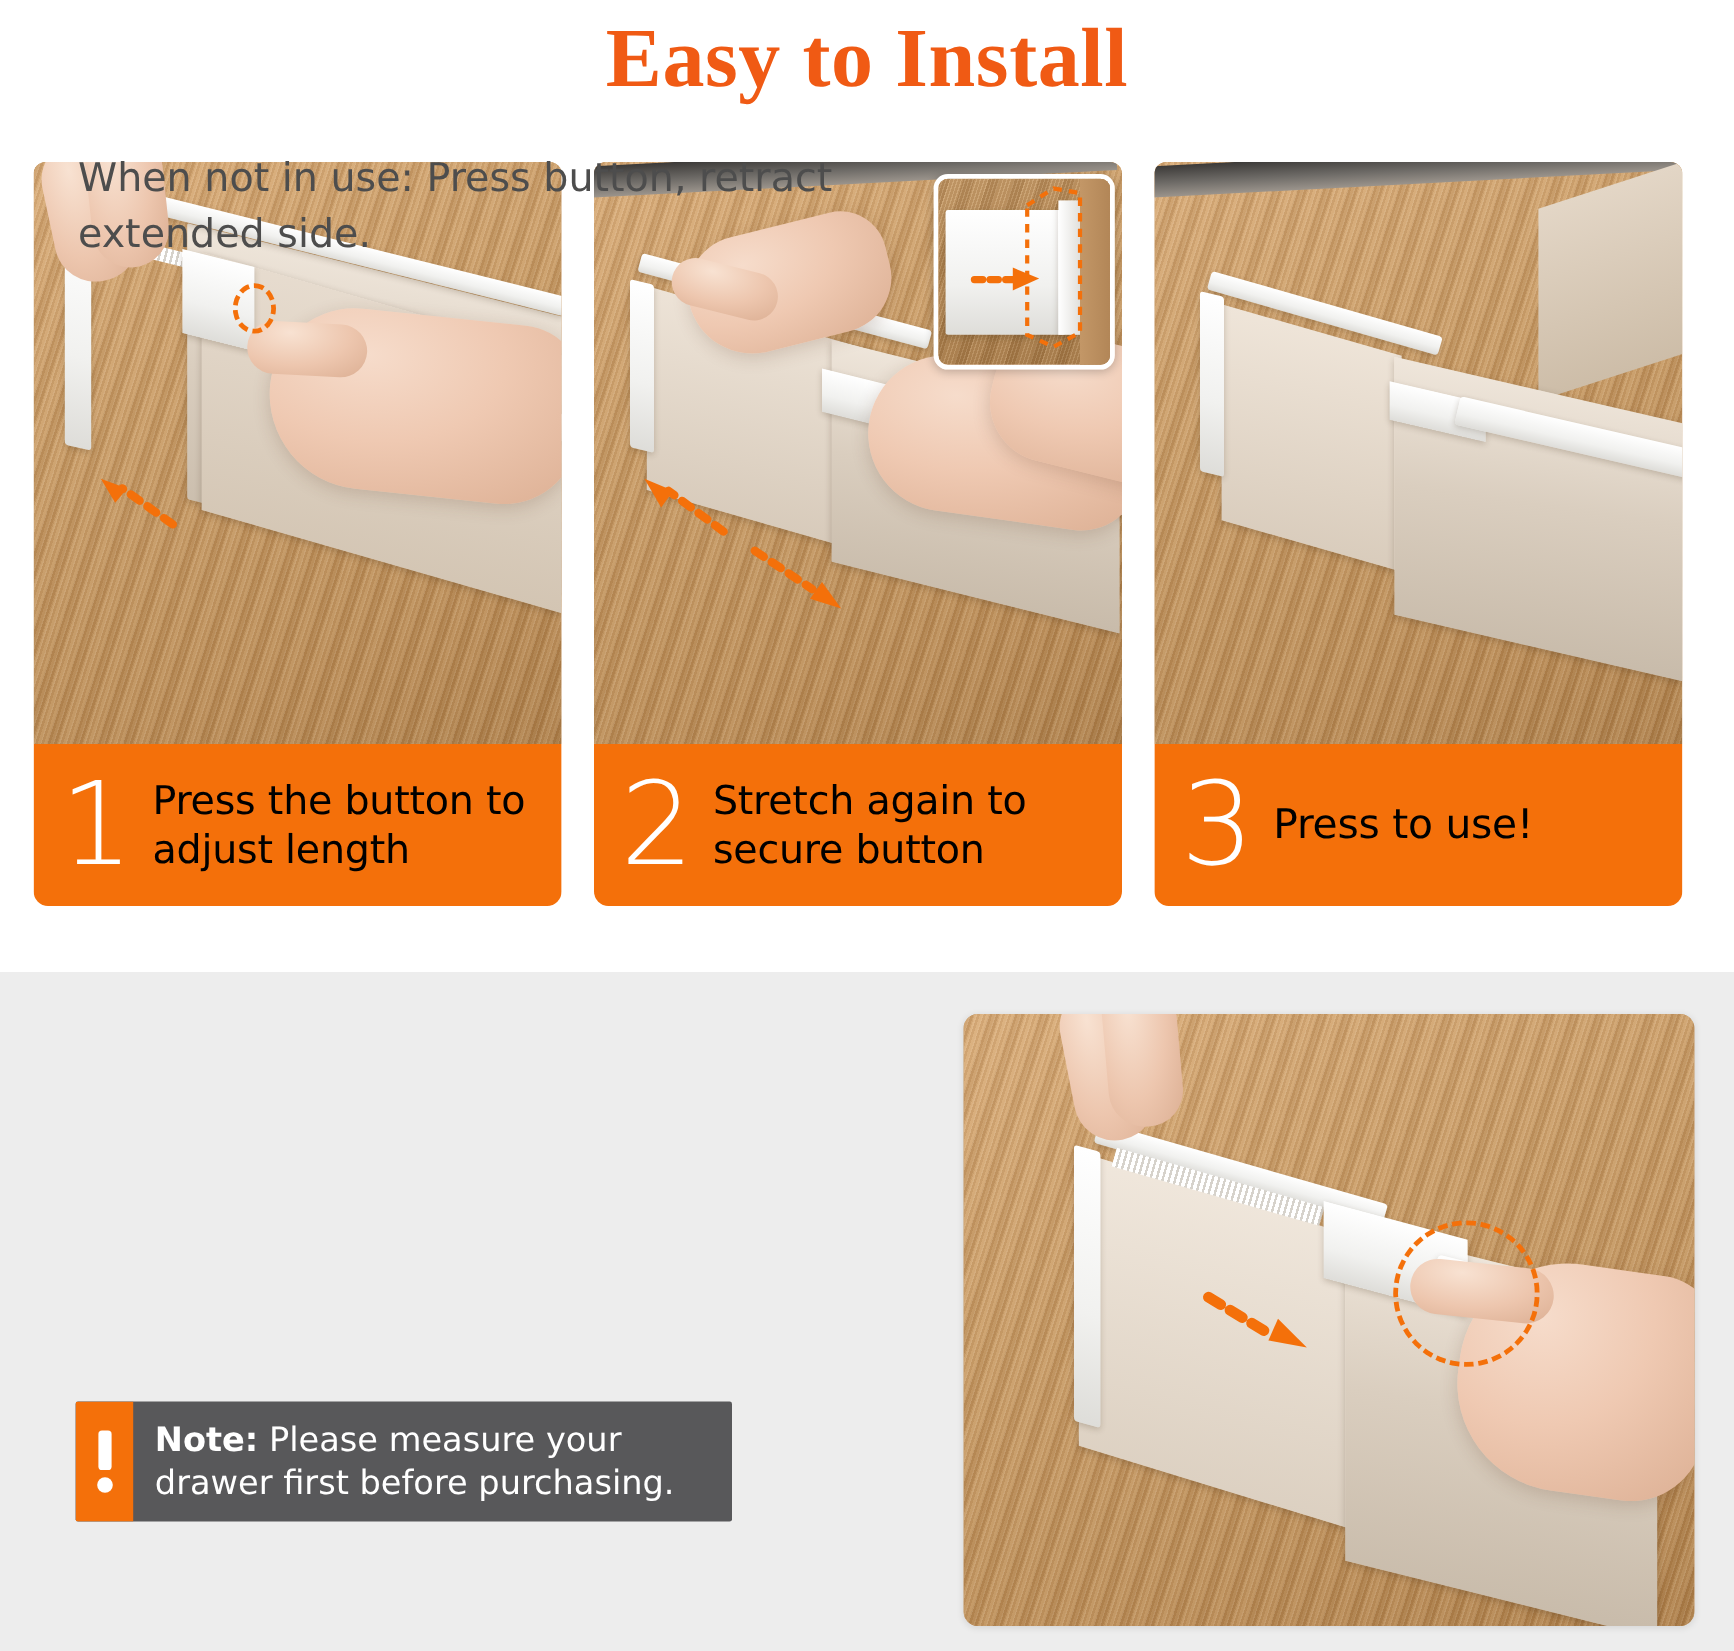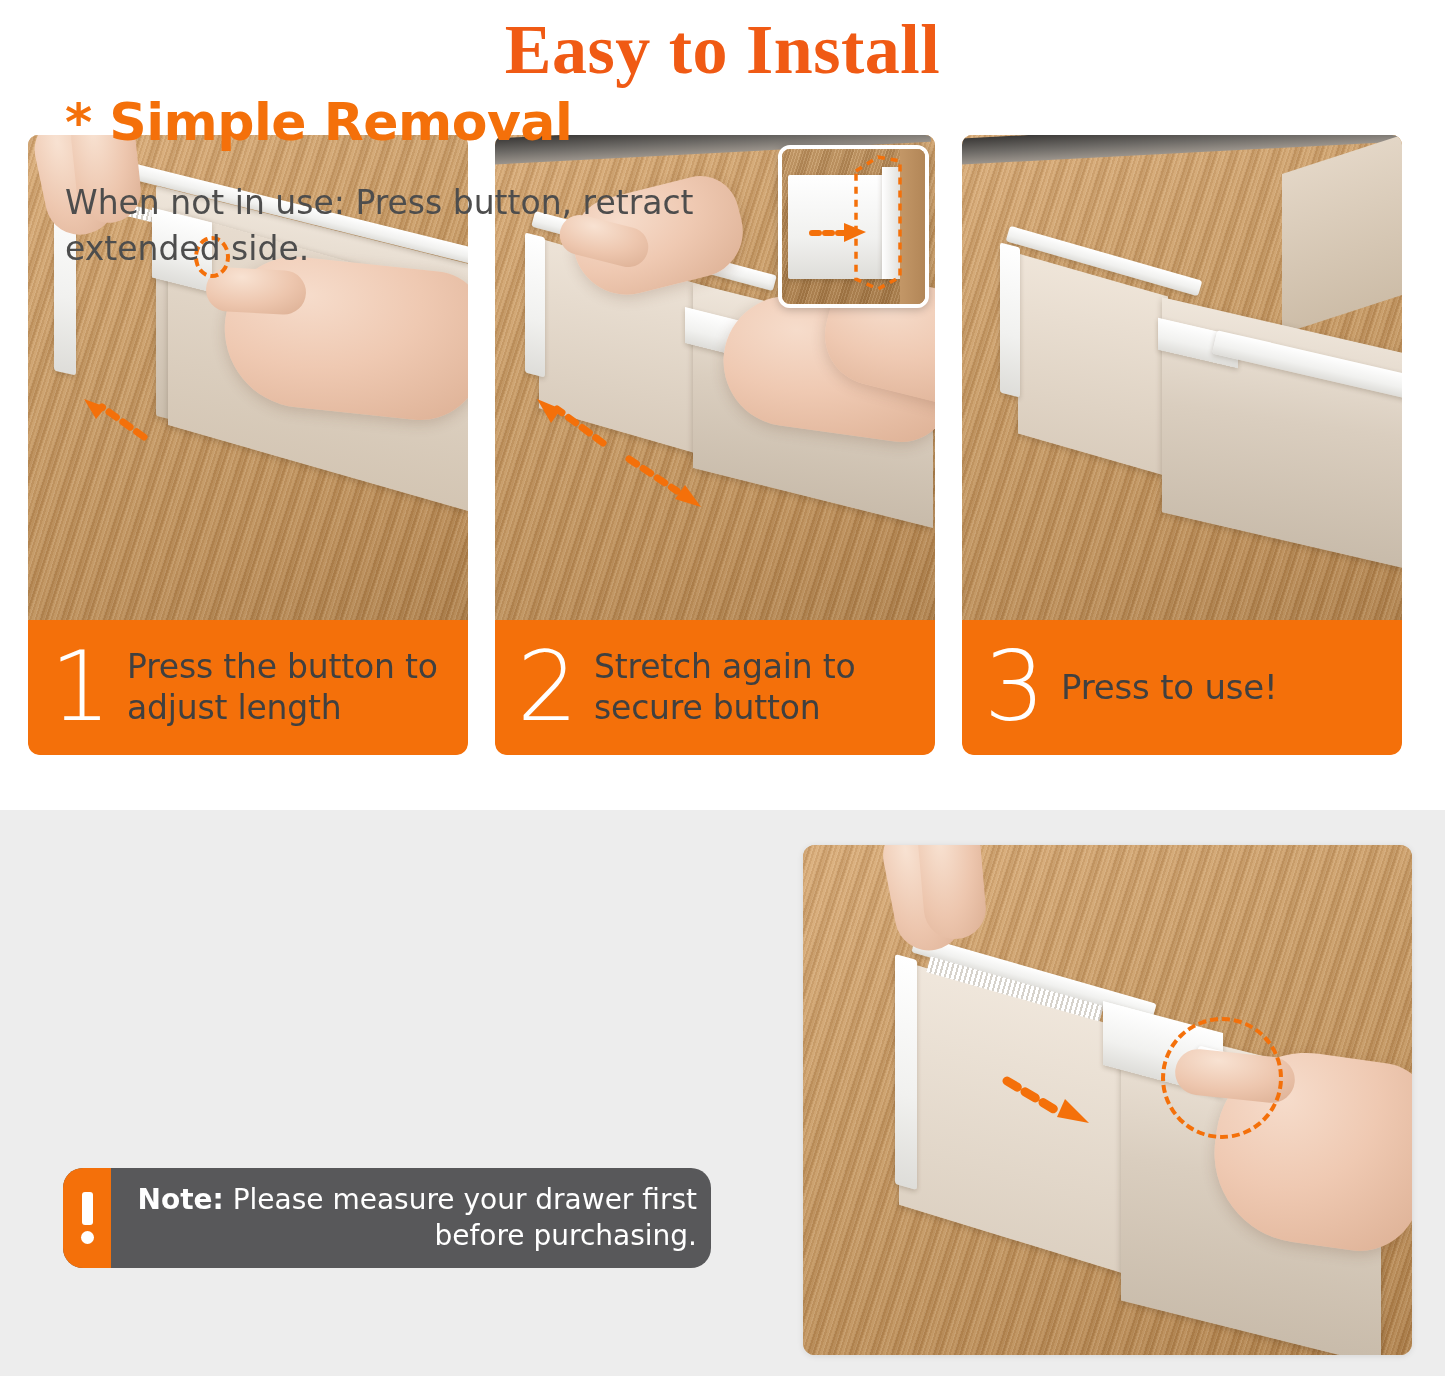--- a/index.html
+++ b/index.html
@@ -140,21 +140,21 @@
     font-weight: 300;
     font-size: 96px;
     line-height: 0.92;
     color: #ffffff;
     flex: 0 0 auto;
   }
   .step-text {
     font-family: "DejaVu Sans", sans-serif;
     font-size: 33px;
     line-height: 1.22;
-    color: #404040;
+    color: #000000;
     letter-spacing: -0.2px;
   }
   .caption.single .step-text { font-size: 34px; }
 
   
   .lower {
     position: absolute; top: 810px; left: 0;
     width: 1445px; height: 566px;
     background: #EDEDED;
   }
@@ -172,26 +172,25 @@
   .removal-body {
     margin-top: 30px;
     font-family: "DejaVu Sans", sans-serif;
     font-size: 33px;
     line-height: 1.42;
     color: #4D4D4D;
     max-width: 700px;
   }
   .note-box {
     position: absolute; top: 1168px; left: 63px;
-    width: 648px; height: 100px;
+    width: 547px; height: 100px;
     display: flex;
-    border-radius: 20px;
+    border-radius: 2px;
     overflow: hidden;
     background: #58585A;
-    text-align: right;
   }
   .note-icon {
     flex: 0 0 48px;
     background: #F4700A;
     display: flex; align-items: center; justify-content: center;
   }
   .bang {
     position: relative; width: 11px; height: 52px;
   }
   .bang::before {
@@ -334,21 +333,20 @@
         <div class="step-num">3</div>
         <div class="step-text">Press to use!</div>
       </div>
     </div>
 
   </div>
 
   <div class="lower"></div>
 
   <div class="lower-left">
-    <div class="removal-title">* Simple Removal</div>
     <div class="removal-body">When not in use: Press button, retract extended side.</div>
   </div>
 
   <div class="note-box">
     <div class="note-icon">
       <div class="bang"></div>
     </div>
     <div class="note-text">
       <span><b>Note:</b><span> Please measure your drawer first before purchasing.</span></span>
     </div>

